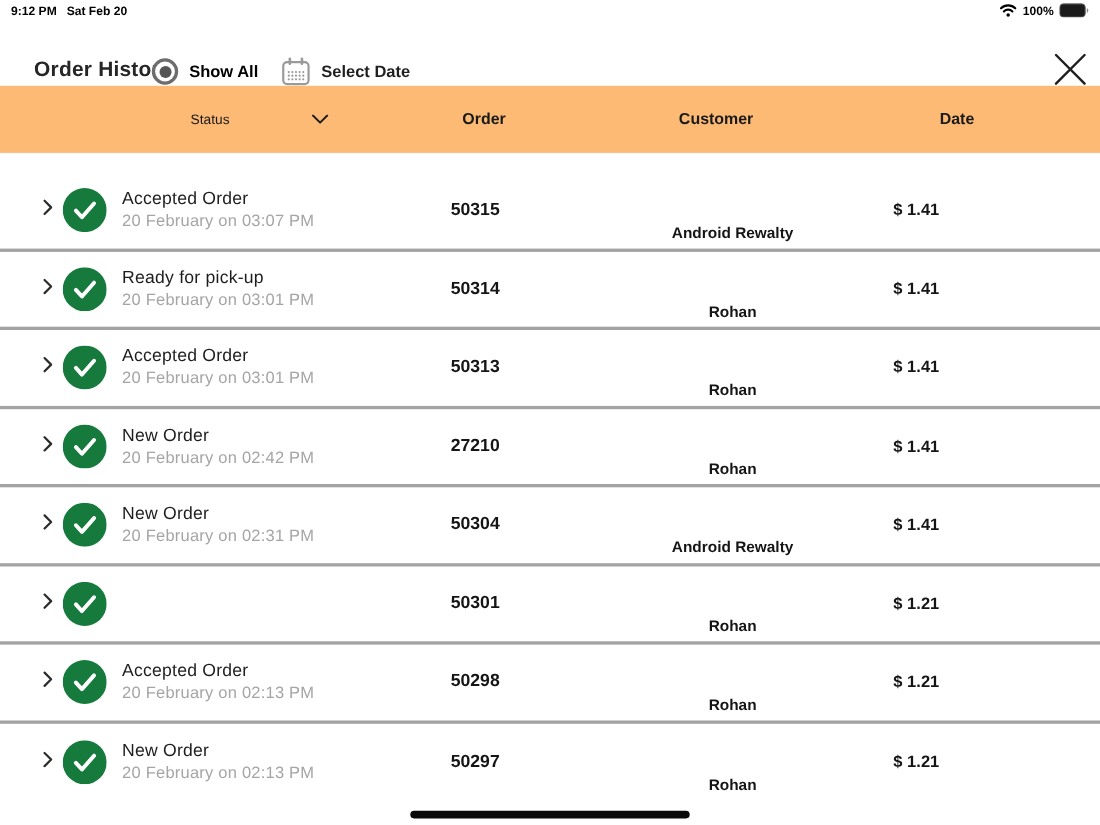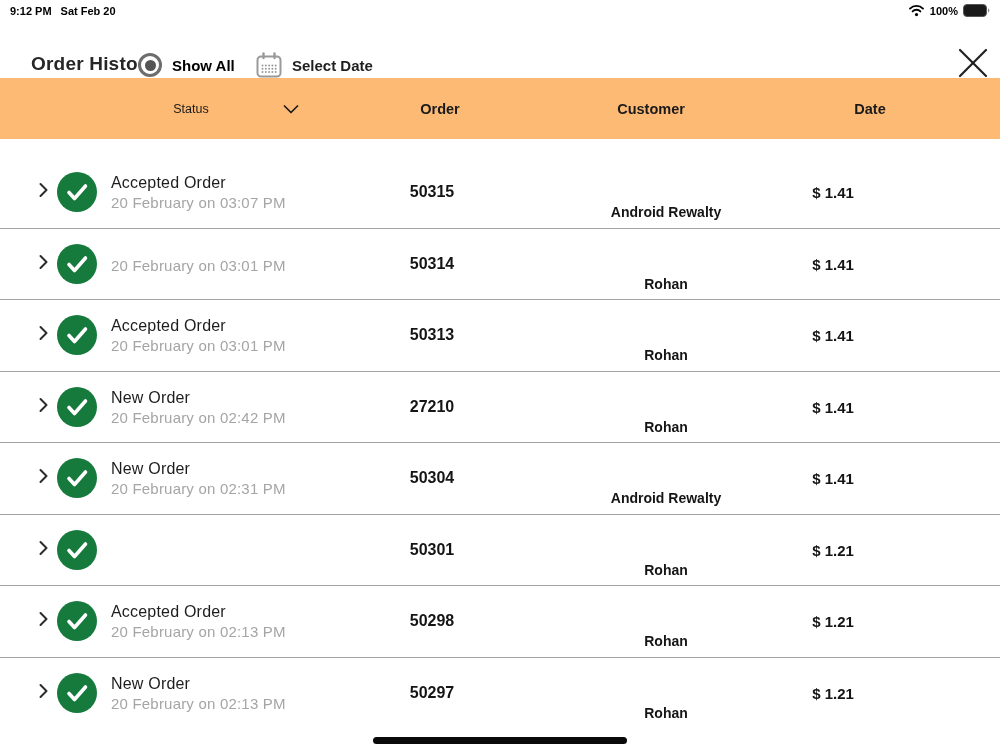--- a/index.html
+++ b/index.html
@@ -61,21 +61,21 @@
   .th-cell { position: absolute; top: 50%; transform: translate(-50%, -50%); color: #1a1a1a; white-space: nowrap; }
   .th-status   { left: 191px; font-size: 12.5px; font-weight: 500; }
   .th-chevron  { left: 291px; top: 50%; transform: translate(-50%, -50%); position: absolute; cursor: pointer; }
   .th-order    { left: 440px; font-size: 14.5px; font-weight: 600; }
   .th-customer { left: 651px; font-size: 14.5px; font-weight: 600; }
   .th-paid     { left: 870px; font-size: 14.5px; font-weight: 600; }
   
   .order-list { position: absolute; top: 139px; left: 0; right: 0; padding-top: 18px; }
   .row {
     position: relative; height: 71.5px;
-    border-bottom: 1px solid #a3a3a3;
+    border-bottom: 3px solid #a3a3a3;
     cursor: pointer;
   }
   .row:last-child { border-bottom: none; }
   .row-chevron { position: absolute; left: 39px; top: 50%; transform: translateY(-50%); }
   .status-icon { position: absolute; left: 57px; top: 50%; transform: translateY(-50%); width: 40px; height: 40px; }
   .status-block { position: absolute; left: 111px; top: 50%; transform: translateY(-50%); }
   .status-title { font-size: 16px; font-weight: 500; color: #1d1d1d; letter-spacing: 0.2px; }
   .status-date  { font-size: 15px; font-weight: 400; color: #a5a5a5; margin-top: 2px; letter-spacing: 0.2px; }
   .cell { position: absolute; top: 50%; transform: translate(-50%, -50%); white-space: nowrap; color: #151515; }
   .cell.order    { left: 432px; font-size: 16px; font-weight: 700; }
@@ -198,20 +198,21 @@
           <polyline points="1.5,1.5 7.5,7.5 1.5,13.5" fill="none" stroke="#2b2b2b" stroke-width="2" stroke-linecap="round" stroke-linejoin="round"></polyline>
         </svg>
       </span>
       <span class="status-icon">
         <svg width="40" height="40" viewBox="0 0 40 40">
           <circle cx="20" cy="20" r="20" fill="#157a3c"></circle>
           <path d="M12 20.5 L17.5 26.5 L28.5 14" fill="none" stroke="#ffffff" stroke-width="3.6" stroke-linecap="round" stroke-linejoin="round"></path>
         </svg>
       </span>
       <span class="status-block">
+        <span class="status-title" style="display:block">Ready for pick-up</span>
         <span class="status-date" style="display:block">20 February on 03:01 PM</span>
       </span>
       <span class="cell order">50314</span>
       <span class="cell customer">Rohan</span>
       <span class="cell paid">$ 1.41</span>
     </div>
 
     <div class="row">
       <span class="row-chevron">
         <svg width="9" height="15" viewBox="0 0 9 15">

